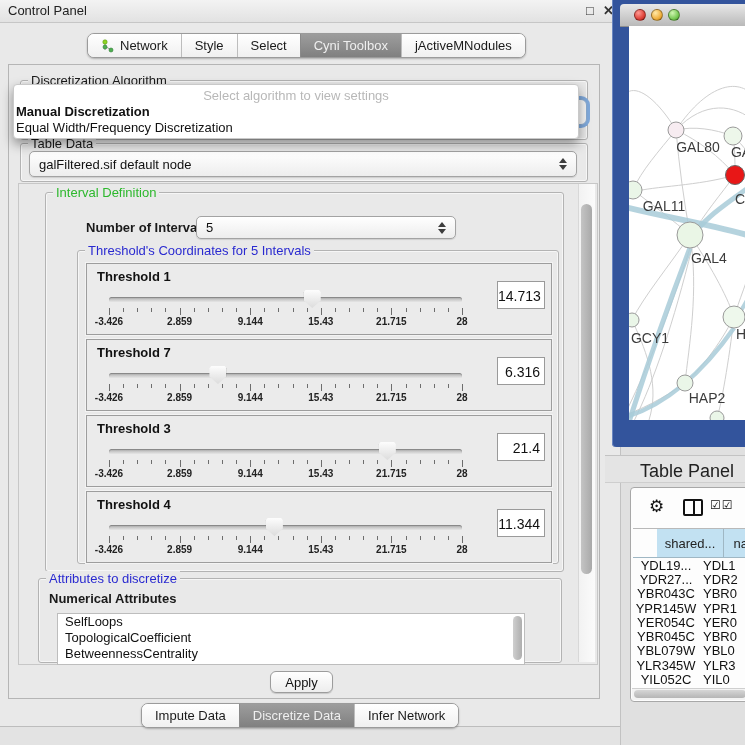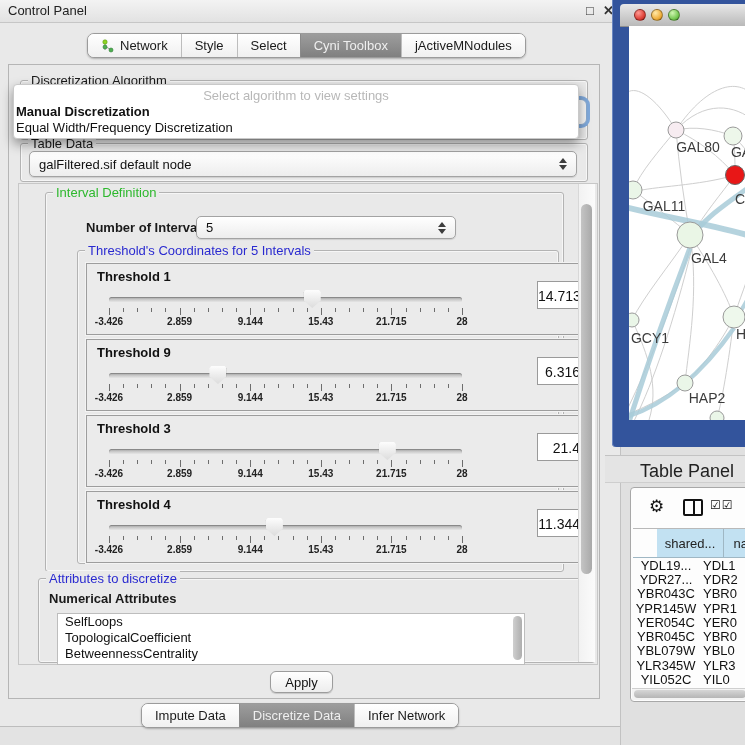--- a/index.html
+++ b/index.html
@@ -34,21 +34,21 @@
   .stepper .up{border-bottom:5px solid #3d3d3d;}
   .stepper .dn{border-top:5px solid #3d3d3d;}
 
   
   #algo-combo-focus{left:28px;top:99px;width:557px;height:24px;border-radius:6px;background:#f4f4f4;box-shadow:0 0 0 3px #7fa8da;border:1px solid #88a9cf;}
   #algo-popup{left:13px;top:84px;width:564px;height:53px;background:#fff;border:1px solid #c9c9c9;border-radius:4px;box-shadow:0 5px 12px rgba(0,0,0,.4);z-index:30;}
   #popup-hint{position:absolute;top:3px;left:0;width:100%;text-align:center;color:#b8b8b8;font-size:13px;}
   .popup-item{position:absolute;left:2px;width:560px;font-size:13px;color:#111;padding-left:0;cursor:pointer;}
 
   
-  .tframe{position:absolute;left:8px;width:464px;height:70px;border:1px solid #9d9d9d;box-shadow:0 0 0 1px #f3f3f3;background:#ebebeb;padding-left:40px;}
+  .tframe{position:absolute;left:8px;width:464px;height:70px;border:1px solid #9d9d9d;box-shadow:0 0 0 1px #f3f3f3;background:#ebebeb;}
   .tlabel{position:absolute;left:10px;top:5px;font-weight:bold;font-size:13px;color:#111;}
   .slider{position:absolute;left:22px;top:28px;width:353px;height:36px;}
   .track{position:absolute;left:0;top:5px;width:100%;height:5px;border-radius:3px;background:linear-gradient(#ababab,#e6e6e6);box-shadow:inset 0 1px 1px rgba(0,0,0,.25);}
   .thumb{position:absolute;top:-2px;width:17px;height:18px;margin-left:-9px;background:linear-gradient(#fdfdfd,#dcdcdc);clip-path:polygon(10% 0,90% 0,100% 12%,100% 58%,50% 100%,0 58%,0 12%);filter:drop-shadow(0 0 1px #7e7e7e);}
   .ticks{position:absolute;left:0;top:16px;width:100%;height:7px;}
   .tick{position:absolute;top:0;width:1px;background:#6d6d6d;}
   .ticklabels{position:absolute;left:0;top:24px;width:100%;height:12px;}
   .ticklabel{position:absolute;transform:translateX(-50%);font-size:10px;font-weight:bold;color:#222;white-space:nowrap;}
   .vbox{position:absolute;right:6px;top:17px;width:48px;height:28px;background:#fff;border:1px solid #9a9a9a;font-size:14px;color:#111;text-align:right;padding-right:4px;line-height:28px;box-sizing:border-box;}
 
@@ -207,21 +207,21 @@
                 <span class="ticklabel" style="left: 39.9987%;">9.144</span>
                 <span class="ticklabel" style="left: 60.0013%;">15.43</span>
                 <span class="ticklabel" style="left: 80.0006%;">21.715</span>
                 <span class="ticklabel" style="left: 100%;">28</span>
               </div>
           </div>
           <div class="vbox">14.713</div>
         </div>
 
         <div class="tframe" style="top:88px;">
-          <div class="tlabel">Threshold 9</div>
+          <div class="tlabel">Threshold 7</div>
           <div class="slider">
             <div class="track"></div>
             <div class="thumb" style="left: 30.9998%;"></div>
             <div class="ticks">
                 <span class="tick" style="left: 0%; height: 7px;"></span>
                 <span class="tick" style="left: 4%; height: 4px;"></span>
                 <span class="tick" style="left: 8%; height: 4px;"></span>
                 <span class="tick" style="left: 12%; height: 4px;"></span>
                 <span class="tick" style="left: 16%; height: 4px;"></span>
                 <span class="tick" style="left: 20%; height: 7px;"></span>
@@ -343,21 +343,21 @@
                 <span class="ticklabel" style="left: 60.0013%;">15.43</span>
                 <span class="ticklabel" style="left: 80.0006%;">21.715</span>
                 <span class="ticklabel" style="left: 100%;">28</span>
               </div>
           </div>
           <div class="vbox">11.344</div>
         </div>
       </div>
     </div>
 
-    <div class="groupbox" style="left:38px;top:578px;width:522px;height:83px;padding-left:33px;">
+    <div class="groupbox" style="left:38px;top:578px;width:522px;height:83px;">
       <span class="grouptitle gt-blue">Attributes to discretize</span>
       <span class="abs" style="left:10px;top:12px;font-weight:bold;">Numerical Attributes</span>
       <div id="attr-list">
         <div class="mini-scroll"></div>
       <div class="attr-item">SelfLoops</div>
           <div class="attr-item">TopologicalCoefficient</div>
           <div class="attr-item">BetweennessCentrality</div>
         </div>
     </div>
 

